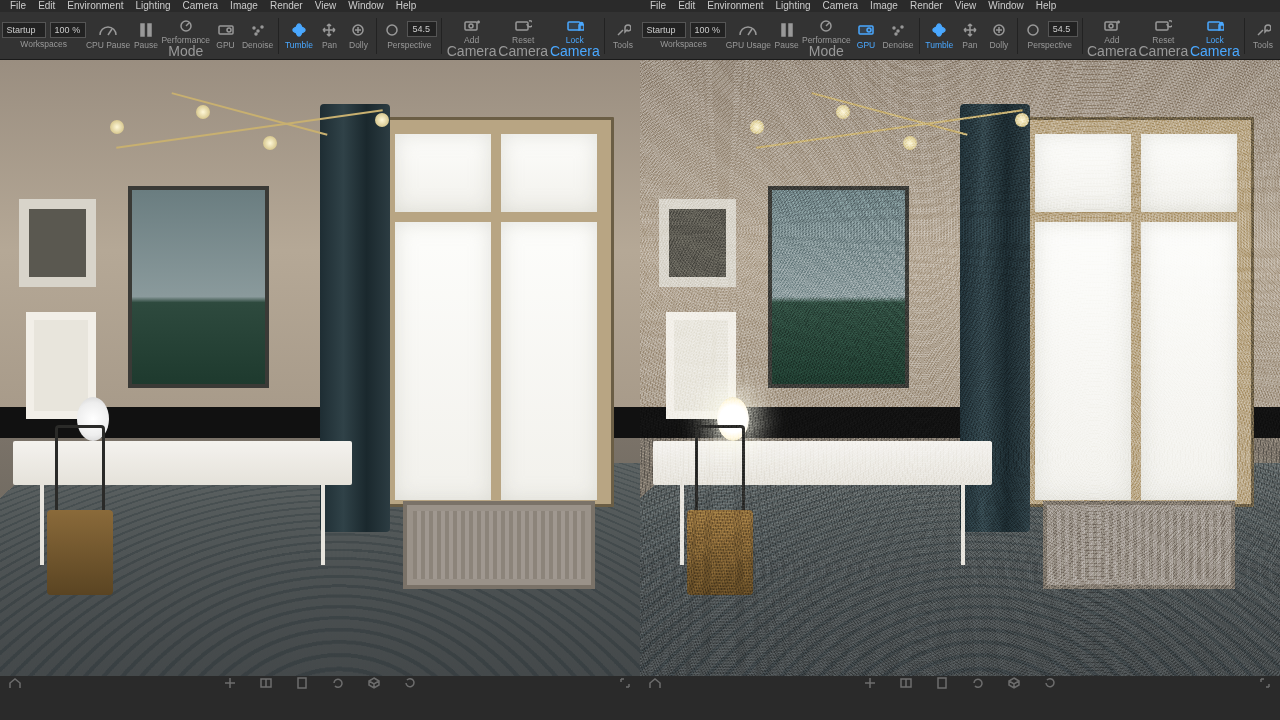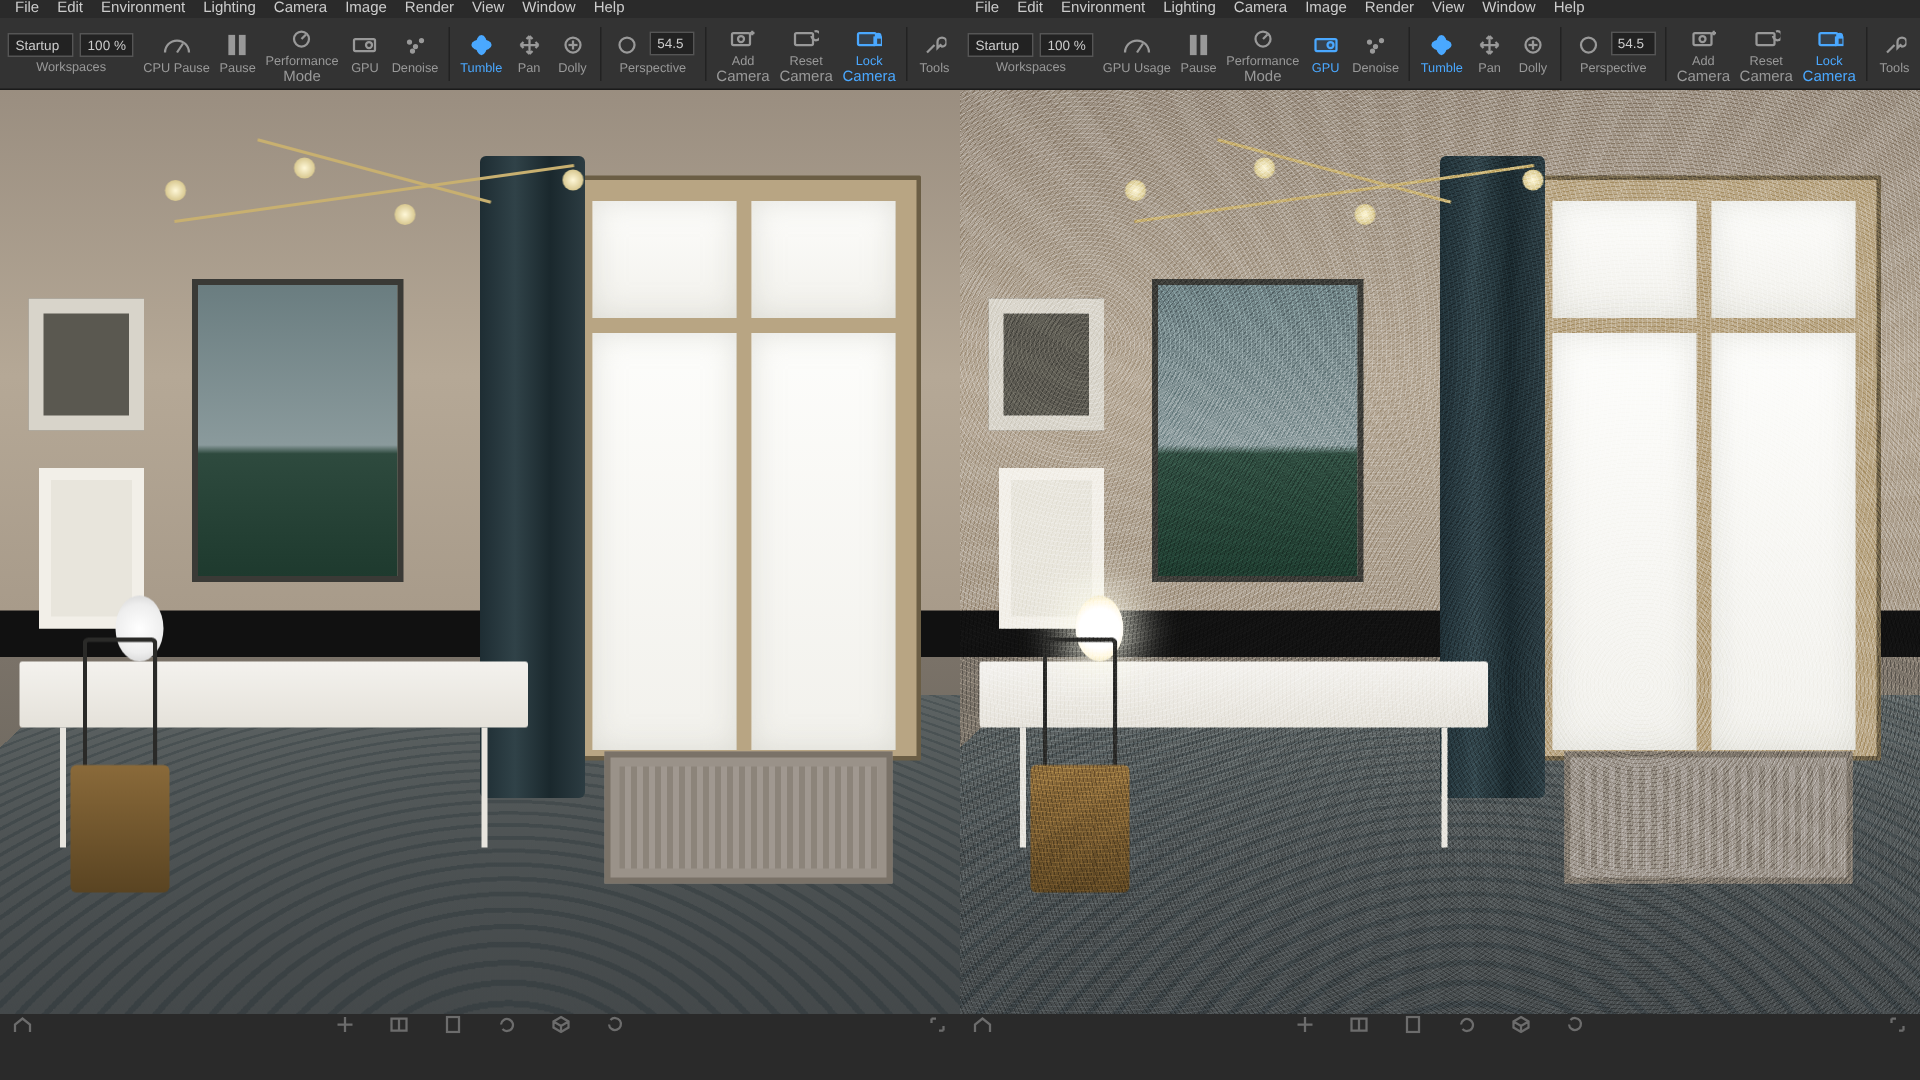--- a/index.html
+++ b/index.html
@@ -87,21 +87,21 @@
   display: flex;
   align-items: center;
   justify-content: center;
 }
 .tb-btn .label {
   font-size: 8.5px;
   line-height: 9px;
   text-align: right;
   white-space: nowrap;
 }
-.tb-btn .label2 { font-size: 10px; line-height: 9px; }
+.tb-btn .label2 { font-size: 14px; line-height: 9px; }
 .tb-top {
   display:flex;
   align-items:flex-start;
   gap:4px;
 }
 .viewport {
   flex: 1;
   position: relative;
   overflow: hidden;
   background: #111;

